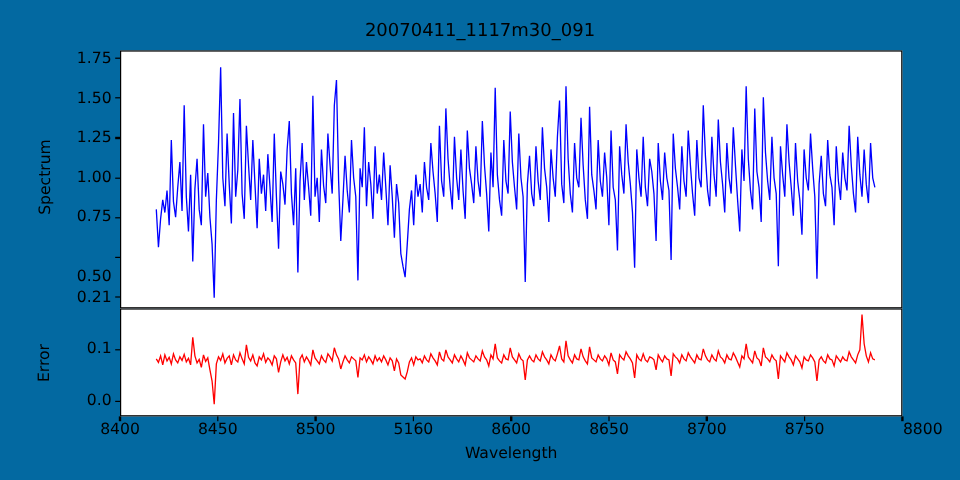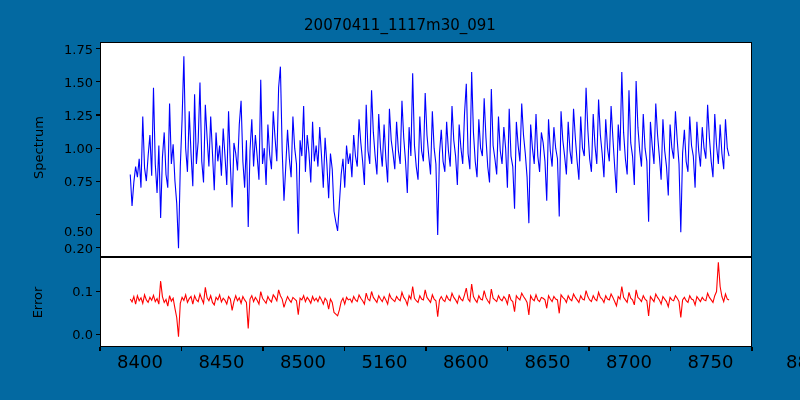--- a/index.html
+++ b/index.html
@@ -24,22 +24,22 @@
   #axes-spectrum{left:100px;top:42px;width:652px;height:215px;}
   #axes-error{left:100px;top:257px;width:652px;height:90px;}
 
   .plot-svg{position:absolute;left:0;top:0;width:100%;height:100%;display:block;}
   
   .ticklabel-y{
     position:absolute;right:106px;font-size:13px;color:#000000;
     text-align:center;white-space:nowrap;transform:translateY(-50%);
   }
   .ticklabel-x{
-    position:absolute;top:351px;font-size:18px;color:#000000;
-    white-space:nowrap;transform:translateX(-50%);margin-left:40px;
+    position:absolute;top:351px;font-size:13px;color:#000000;
+    white-space:nowrap;transform:translateX(-50%);
   }
 
   
   .axis-label-y{
     position:absolute;font-size:13px;color:#000000;white-space:nowrap;
     transform-origin:center center;transform:rotate(-90deg);
   }
   #ylabel-spectrum{left:-12px;top:140px;width:100px;text-align:center;}
   #ylabel-error{left:-8px;top:295px;width:90px;text-align:center;}
   #xlabel{
@@ -62,24 +62,25 @@
 
   <div class="axes-frame" id="axes-error">
     <svg class="plot-svg" id="svg-error" viewBox="0 0 652 90" preserveAspectRatio="none">
         <polyline points="29.34,42.00 31.13,45.00 32.93,39.43 34.72,47.14 36.51,38.57 38.30,43.71 40.10,40.71 41.89,46.29 43.68,37.71 45.48,42.86 47.27,45.43 49.06,40.29 50.86,43.29 52.65,38.14 54.44,44.57 56.23,41.57 58.03,47.14 59.82,23.57 61.61,39.43 63.41,45.43 65.20,42.43 66.99,49.29 68.79,38.57 70.58,44.14 72.37,41.14 74.17,51.43 75.96,60.86 77.75,80.57 79.54,46.29 81.34,40.29 83.13,43.29 84.92,37.71 86.72,45.43 88.51,41.57 90.30,39.43 92.09,47.14 93.89,38.57 95.68,42.86 97.47,44.57 99.27,36.86 101.06,42.00 102.85,46.29 104.65,30.00 106.44,40.71 108.23,43.71 110.03,38.57 111.82,45.43 113.61,48.00 115.40,40.29 117.20,42.86 118.99,37.71 120.78,45.00 122.58,41.14 124.37,43.29 126.16,47.14 127.95,39.43 129.75,42.00 131.54,53.57 133.33,44.57 135.13,38.57 136.92,43.71 138.71,40.71 140.51,46.29 142.30,39.43 144.09,42.86 145.88,45.43 147.68,72.00 149.47,42.00 151.26,38.57 153.06,44.57 154.85,40.29 156.64,43.29 158.44,47.14 160.23,34.29 162.02,41.14 163.81,43.71 165.61,46.29 167.40,39.43 169.19,42.86 170.99,45.00 172.78,37.71 174.57,40.29 176.37,43.71 178.16,32.57 179.95,38.57 181.75,42.00 183.54,50.57 185.33,44.57 187.12,39.43 188.92,42.86 190.71,45.43 192.50,40.29 194.30,42.00 196.09,43.71 197.88,57.86 199.68,41.14 201.47,42.86 203.26,38.57 205.05,44.57 206.85,40.29 208.64,42.86 210.43,46.29 212.23,39.43 214.02,43.71 215.81,41.14 217.60,44.57 219.40,39.43 221.19,42.86 222.98,47.14 224.78,41.14 226.57,43.71 228.36,52.29 230.16,42.00 231.95,45.43 233.74,55.71 235.53,57.43 237.33,59.14 239.12,53.14 240.91,44.57 242.71,41.14 244.50,47.14 246.29,40.29 248.09,42.86 249.88,42.00 251.67,45.43 253.47,39.43 255.26,42.86 257.05,44.57 258.84,37.71 260.64,41.14 262.43,43.71 264.22,47.14 266.02,36.00 267.81,42.00 269.60,43.71 271.39,34.29 273.19,40.29 274.98,42.86 276.77,45.43 278.57,38.57 280.36,42.00 282.15,44.57 283.95,39.43 285.74,42.86 287.53,47.14 289.32,36.86 291.12,41.14 292.91,42.86 294.70,44.57 296.50,39.43 298.29,42.00 300.08,43.71 301.88,35.14 303.67,40.29 305.46,42.86 307.25,48.00 309.05,38.57 310.84,42.00 312.63,29.14 314.43,41.14 316.22,43.71 318.01,45.43 319.81,38.57 321.60,42.00 323.39,42.86 325.19,32.57 326.98,40.29 328.77,42.86 330.56,45.43 332.36,37.71 334.15,42.00 335.94,43.71 337.74,60.00 339.53,42.86 341.32,39.43 343.12,42.86 344.91,44.57 346.70,38.57 348.49,42.00 350.29,43.71 352.08,36.00 353.87,40.29 355.67,42.86 357.46,46.29 359.25,38.57 361.04,42.00 362.84,43.71 364.63,37.71 366.42,30.86 368.22,42.00 370.01,44.57 371.80,26.57 373.60,39.43 375.39,42.86 377.18,45.43 378.98,38.57 380.77,42.00 382.56,42.86 384.35,33.43 386.15,40.29 387.94,43.71 389.73,46.29 391.53,31.71 393.32,41.14 395.11,42.86 396.91,44.57 398.70,38.57 400.49,42.00 402.28,43.71 404.08,39.43 405.87,42.00 407.66,47.14 409.46,36.86 411.25,42.86 413.04,44.57 414.83,54.86 416.63,38.57 418.42,41.14 420.21,42.86 422.01,36.00 423.80,39.43 425.59,42.00 427.39,45.43 429.18,58.29 430.97,38.57 432.76,42.00 434.56,43.71 436.35,37.71 438.14,42.86 439.94,44.57 441.73,40.29 443.52,41.14 445.32,42.86 447.11,51.43 448.90,38.57 450.69,42.00 452.49,44.57 454.28,39.43 456.07,42.00 457.87,42.86 459.66,56.57 461.45,37.71 463.25,40.29 465.04,42.00 466.83,45.43 468.63,38.57 470.42,42.00 472.21,43.71 474.00,36.86 475.80,40.29 477.59,42.86 479.38,45.43 481.18,38.57 482.97,42.00 484.76,42.86 486.56,33.43 488.35,39.43 490.14,42.86 491.93,44.57 493.73,38.57 495.52,42.00 497.31,43.71 499.11,35.14 500.90,40.29 502.69,42.00 504.49,45.43 506.28,38.57 508.07,42.00 509.86,42.86 511.66,36.86 513.45,40.29 515.24,44.57 517.04,48.86 518.83,39.43 520.62,42.00 522.41,29.14 524.21,40.29 526.00,42.86 527.79,45.43 529.59,35.14 531.38,41.14 533.17,42.86 534.97,48.00 536.76,32.57 538.55,40.29 540.35,42.00 542.14,44.57 543.93,38.57 545.72,42.00 547.52,43.71 549.31,59.14 551.10,39.43 552.90,42.00 554.69,44.57 556.48,36.86 558.27,40.29 560.07,42.86 561.86,47.14 563.65,39.43 565.45,42.00 567.24,44.57 569.03,49.71 570.83,40.29 572.62,42.86 574.41,43.71 576.21,38.57 578.00,41.14 579.79,44.57 581.58,60.86 583.38,42.86 585.17,40.29 586.96,43.71 588.76,45.43 590.55,38.57 592.34,42.00 594.13,42.86 595.93,48.00 597.72,39.43 599.51,42.00 601.31,44.57 603.10,40.29 604.89,42.86 606.69,43.71 608.48,36.00 610.27,40.29 612.06,42.86 613.86,45.43 615.65,38.57 617.44,34.29 619.24,4.29 621.03,29.14 622.82,39.43 624.62,44.57 626.41,36.86 628.20,42.00 630.00,42.86" fill="none" stroke="#ff0000" stroke-width="1.1" stroke-linejoin="miter" stroke-linecap="butt" vector-effect="non-scaling-stroke"></polyline>
       </svg>
   </div>
 
   <div class="axis-label-y" id="ylabel-spectrum">Spectrum</div>
   <div class="axis-label-y" id="ylabel-error">Error</div>
 
+  <div id="xlabel">Wavelength</div>
 
   <div id="ticks-layer">
       <div class="" style="position: absolute; left: 96px; top: 247.11px; width: 4px; height: 1.25px; background: rgb(0, 0, 0);"></div>
-      <div class="ticklabel-y" style="top: 247.71px; right: 707px;">0.20</div>
+      <div class="ticklabel-y" style="top: 247.71px; right: 707px;">0.21</div>
       <div class="" style="position: absolute; left: 96px; top: 213.931px; width: 4px; height: 1.25px; background: rgb(0, 0, 0);"></div>
       <div class="ticklabel-y" style="top: 214.531px; right: 707px; margin-top: 16px;">0.50</div>
       <div class="" style="position: absolute; left: 96px; top: 180.752px; width: 4px; height: 1.25px; background: rgb(0, 0, 0);"></div>
       <div class="ticklabel-y" style="top: 181.352px; right: 707px;">0.75</div>
       <div class="" style="position: absolute; left: 96px; top: 147.573px; width: 4px; height: 1.25px; background: rgb(0, 0, 0);"></div>
       <div class="ticklabel-y" style="top: 148.173px; right: 707px;">1.00</div>
       <div class="" style="position: absolute; left: 96px; top: 114.394px; width: 4px; height: 1.25px; background: rgb(0, 0, 0);"></div>
       <div class="ticklabel-y" style="top: 114.994px; right: 707px;">1.25</div>
       <div class="" style="position: absolute; left: 96px; top: 81.2148px; width: 4px; height: 1.25px; background: rgb(0, 0, 0);"></div>
       <div class="ticklabel-y" style="top: 81.8148px; right: 707px;">1.50</div>

